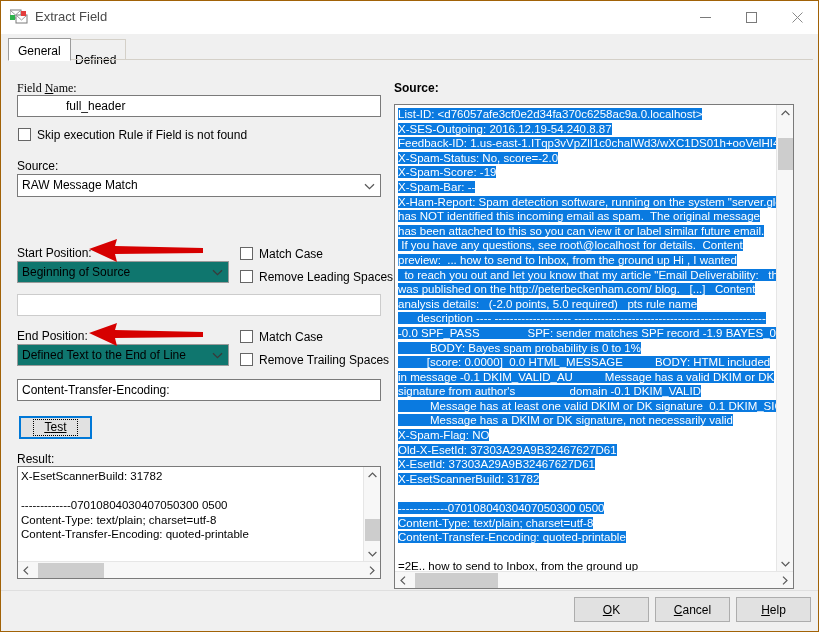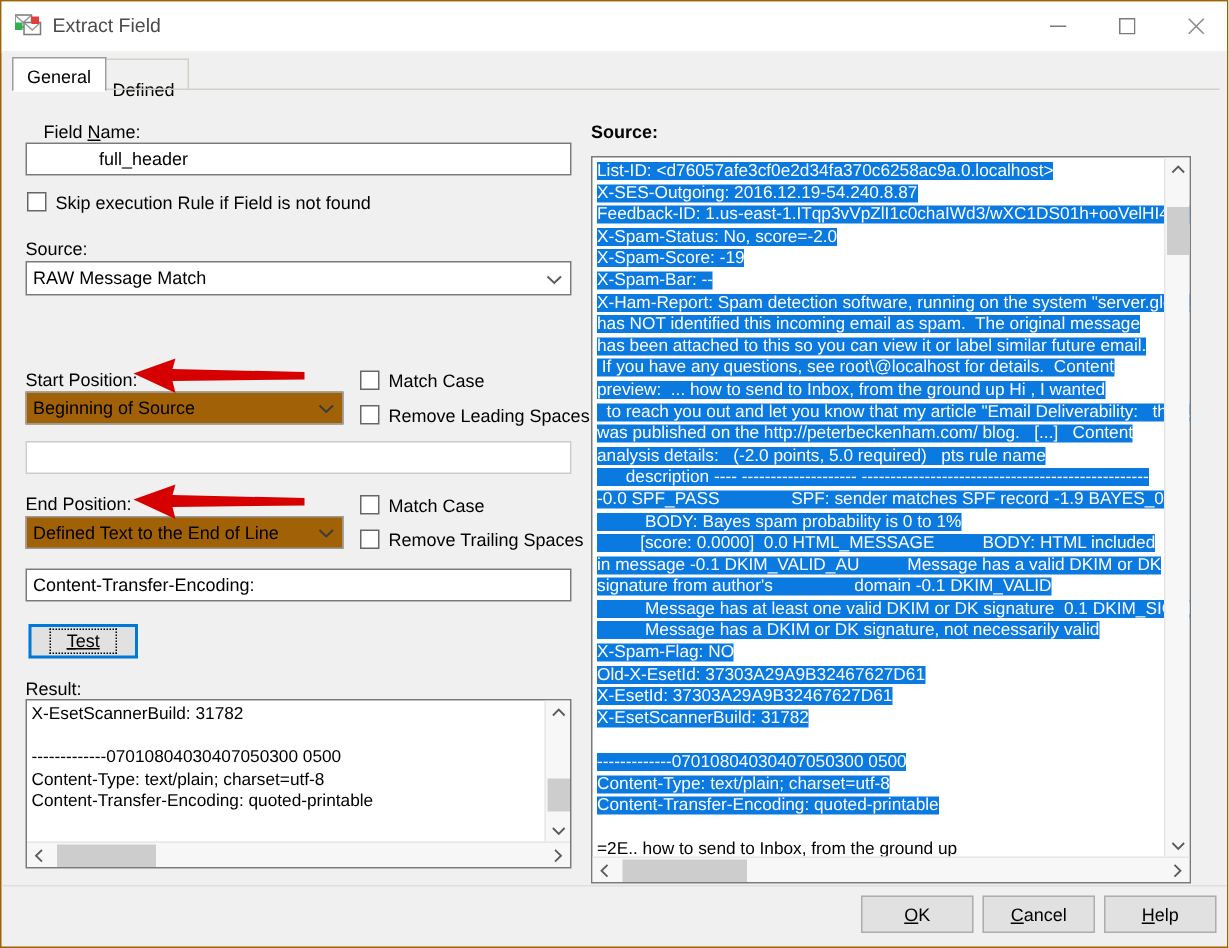--- a/index.html
+++ b/index.html
@@ -127,21 +127,21 @@
     background: #ffffff;
     border: 1px solid #7a7a7a;
     font-size: 12px;
     line-height: 20px;
     padding: 0 20px 0 4px;
     color: #000;
     white-space: nowrap;
     overflow: hidden;
     cursor: default;
   }
-  .combo.grey { background: #a16207; border: 1px solid #9a9a9a; }
+  .combo.grey { background: #0f766e; border: 1px solid #9a9a9a; }
   .combo.disabled { background: #ffffff; border: 1px solid #cccccc; color: #9a9a9a; }
   .combo .arrow {
     position: absolute;
     right: 5px; top: 50%;
     transform: translateY(-50%);
     pointer-events: none;
   }
 
   .chk {
     position: absolute;
@@ -282,21 +282,21 @@
   <div class="tabstrip">
     <div class="tab active" style="left:0px;">
       <span>General</span>
     </div>
     <div class="tab" style="left:57px;">
       <span>Defined</span>
     </div>
   </div>
   <div class="tabline" style="left:64px; width:748px;"></div>
 
-  <div class="lbl" style="left:28px; top:80px;">
+  <div class="lbl" style="left:16px; top:80px;font-family:Liberation Serif, serif;">
     Field <span class="u">N</span>ame:
   </div>
   <div class="textbox" style="left:16px; top:94px; width:364px; height:22px; line-height:20px;padding-left:48px;">full_header</div>
 
   <div class="chk" style="left:17px; top:127px;">
     <span class="box"></span>
     <span>Skip execution Rule if Field is not found</span>
   </div>
 
   <div class="lbl" style="left:16px; top:158px;">Source:</div>

